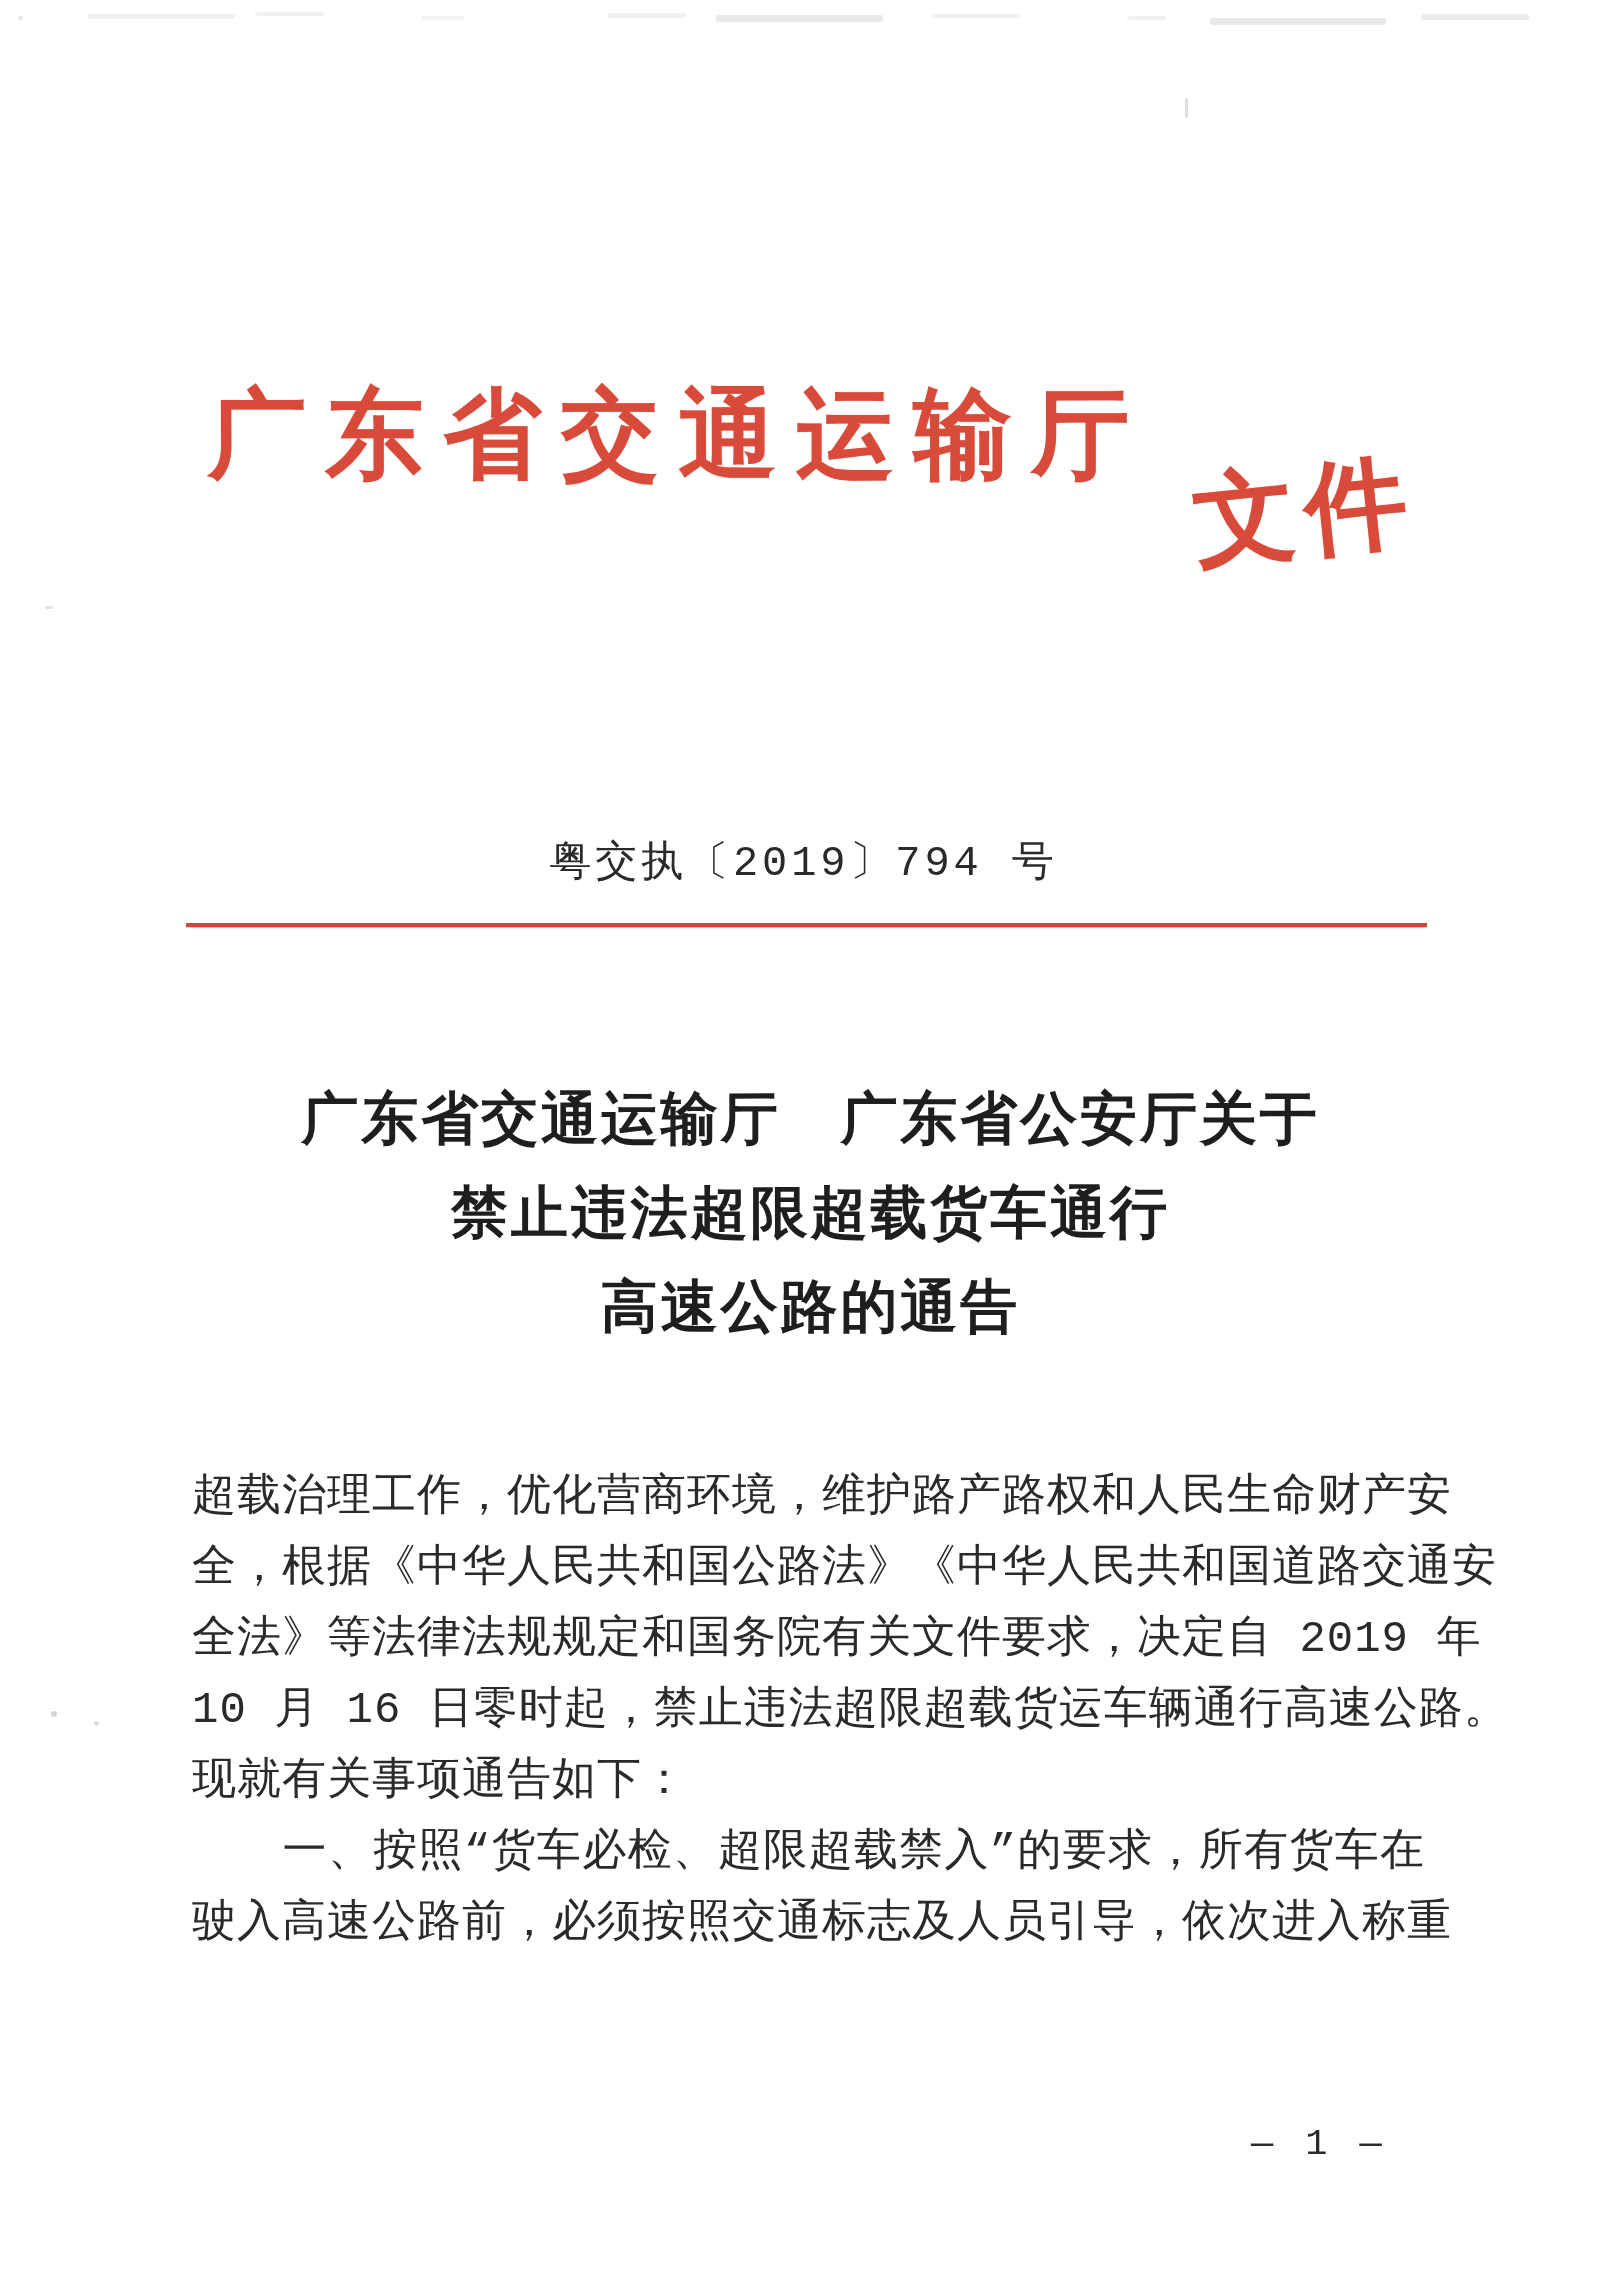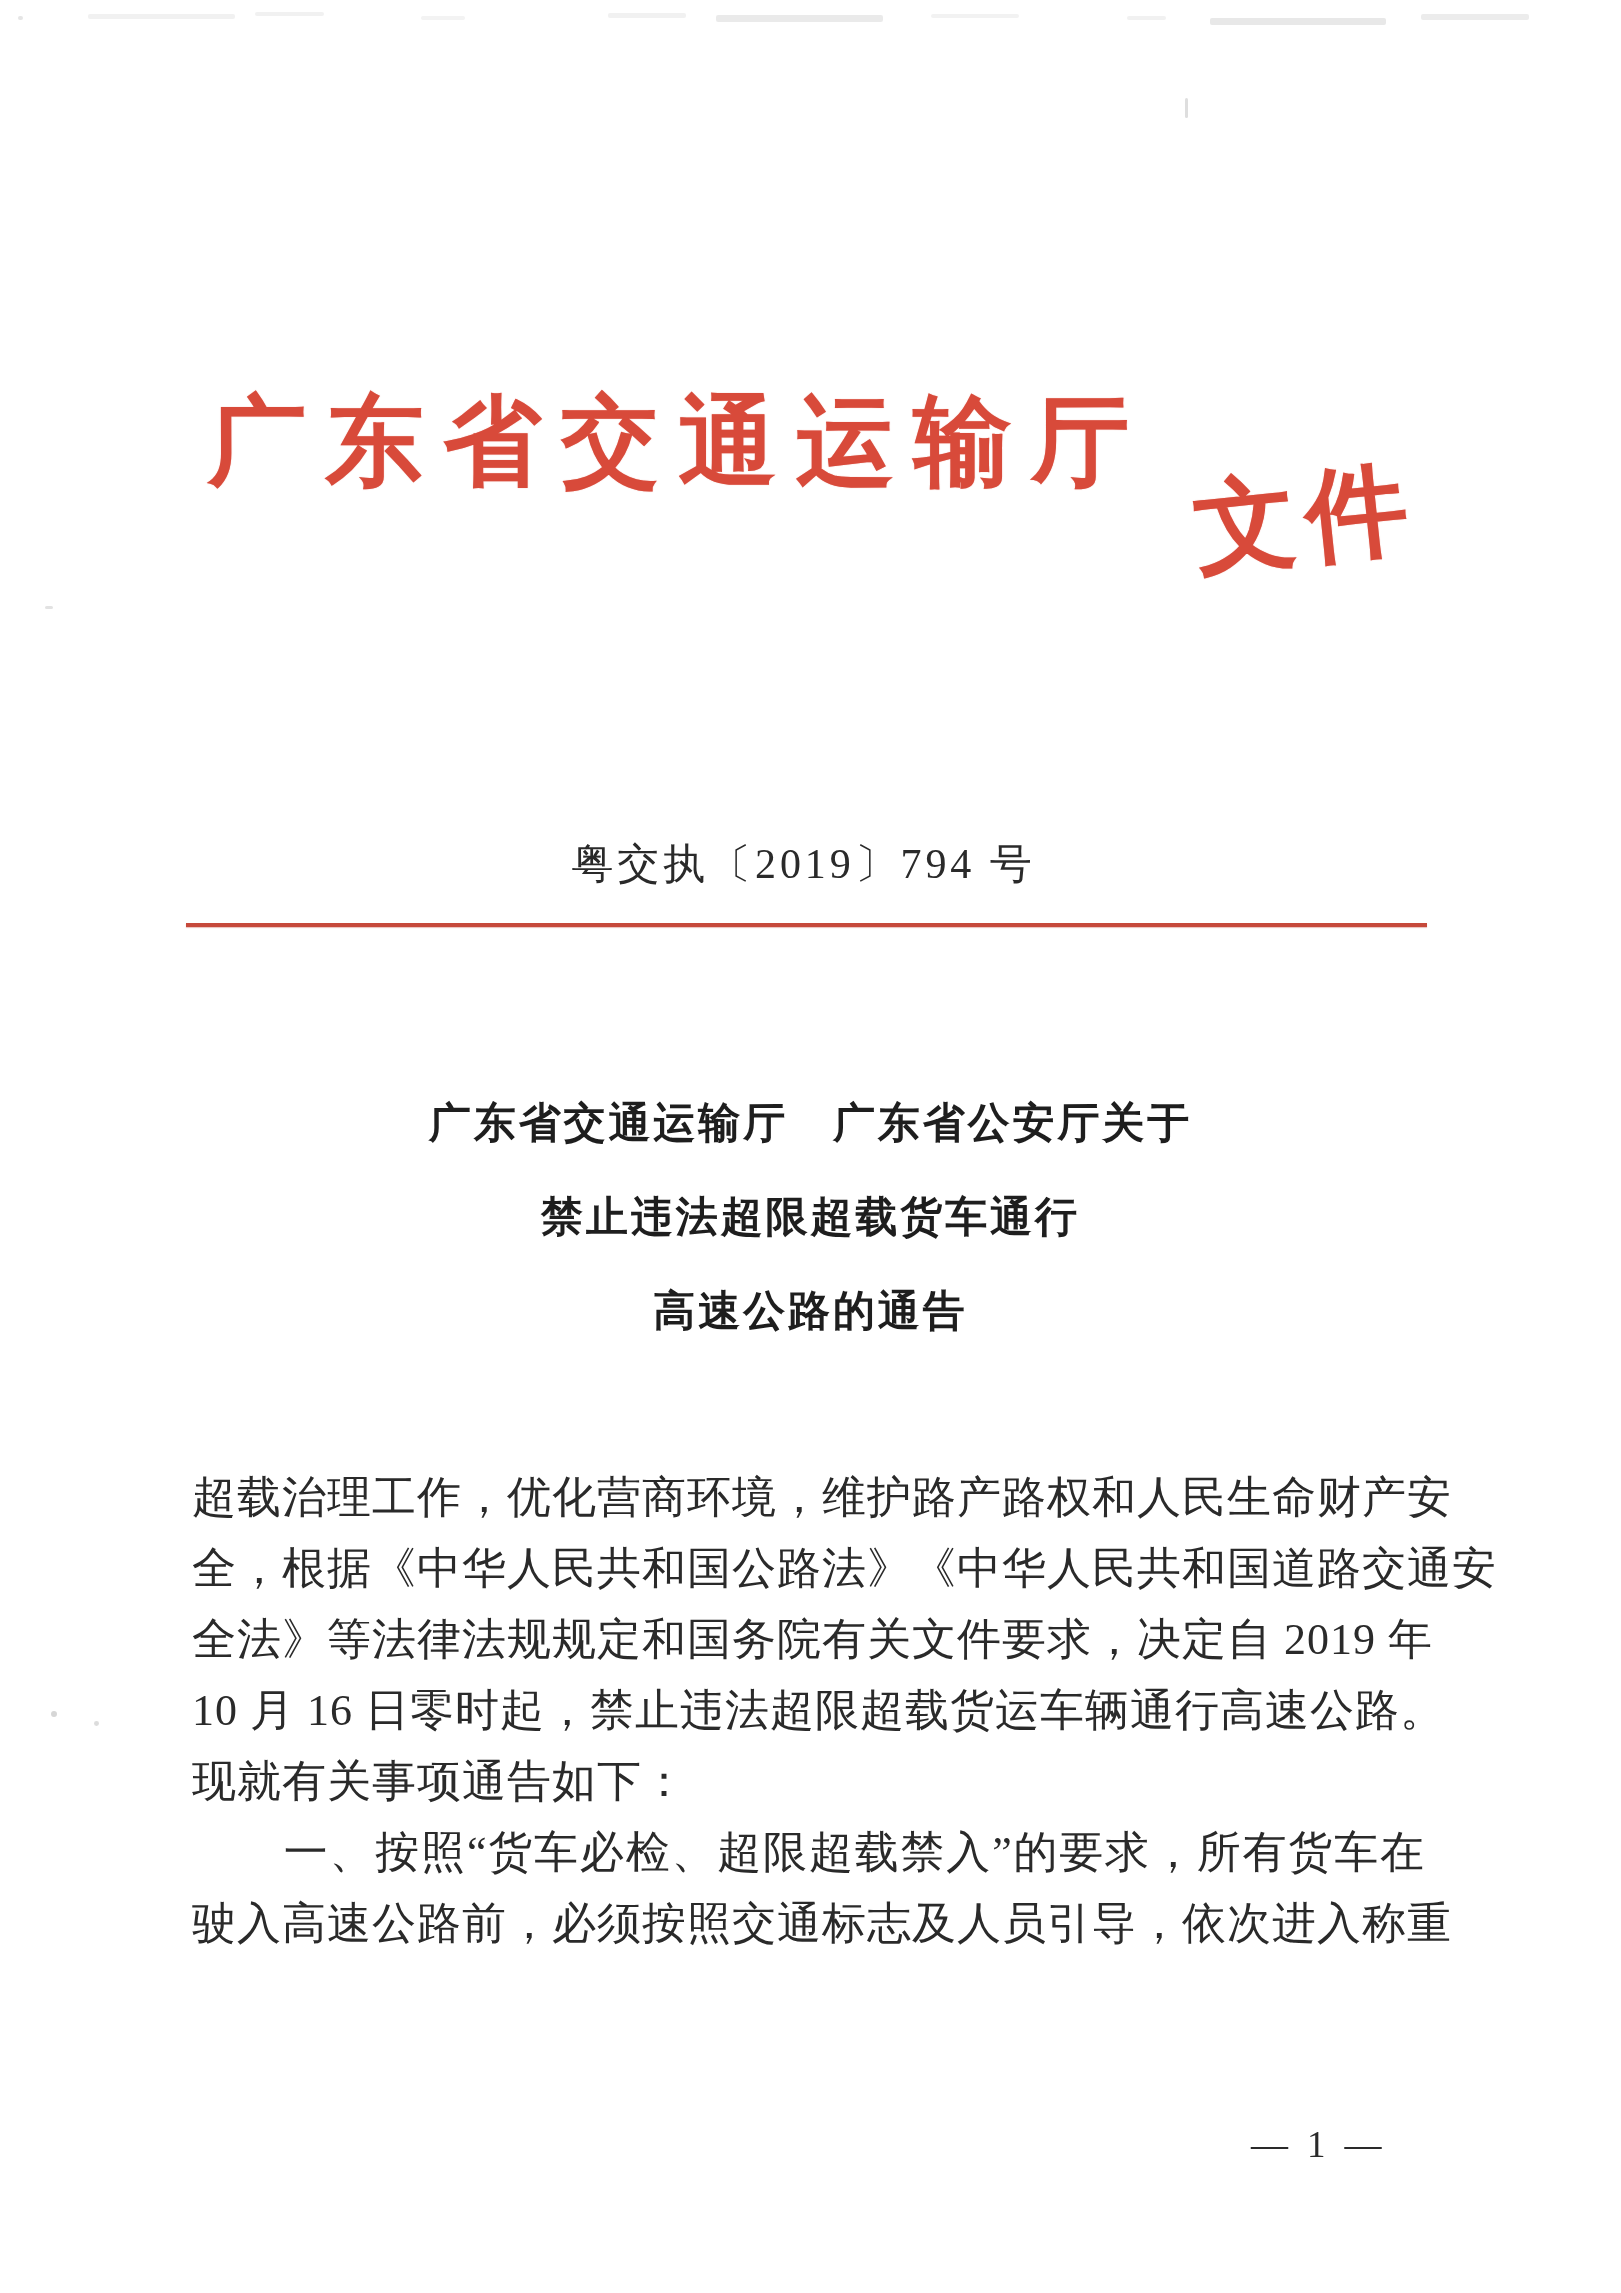--- a/index.html
+++ b/index.html
@@ -1,21 +1,21 @@
 <!DOCTYPE html>
 <html style="--header_red: #d84a3a; --rule_red: #c6493b; --title_black: #1e1e1e; --body_black: #2a2a2a;"><head>
 <meta charset="utf-8">
 <style>
   html,body{margin:0;padding:0;background:#e8e8e8;}
   .page{
     position:relative;
     width:1621px;height:2294px;
     background:#ffffff;
     overflow:hidden;
-    font-family:Liberation Serif, serif;
+    font-family:Liberation Mono, monospace;
   }
   
   .org-line{
     position:absolute;left:208px;
     color:var(--header_red,#d84a3a);
     font-weight:bold;
     font-size:98px;line-height:116px;
     white-space:nowrap;
     text-shadow:0 0 1px rgba(216,74,58,.55);
   }
@@ -43,21 +43,21 @@
     width:1241px;height:3.9px;
     background:var(--rule_red,#c6493b);
     box-shadow:0 1px 1px rgba(198,73,59,.35);
   }
   
   .title{
     position:absolute;left:0;top:1076px;width:1621px;
     text-align:center;
     color:var(--title_black,#1e1e1e);
     font-weight:bold;
-    font-size:42px;line-height:94px;
+    font-size:57px;line-height:94px;
     letter-spacing:2.9px;
   }
   
   .body-text{
     position:absolute;left:192px;top:1462px;width:1233px;
     color:var(--body_black,#2a2a2a);
     font-size:44px;line-height:71px;
     letter-spacing:1px;
   }
   .bline{

